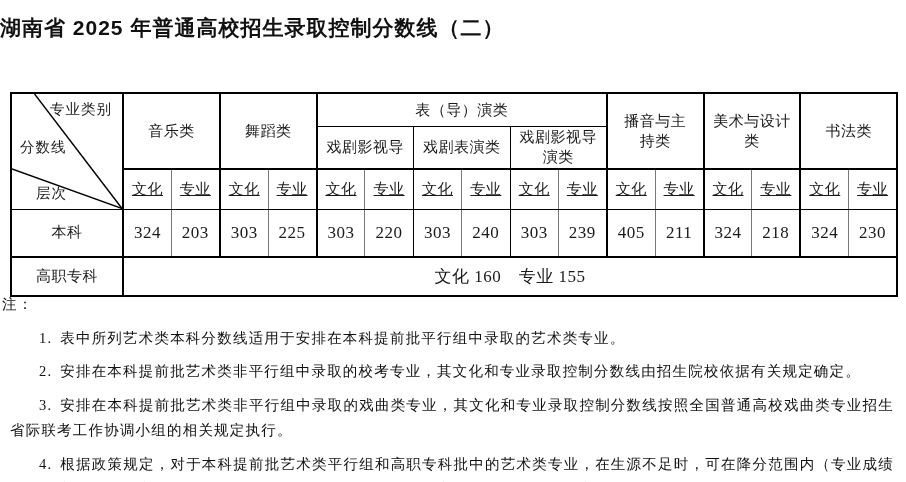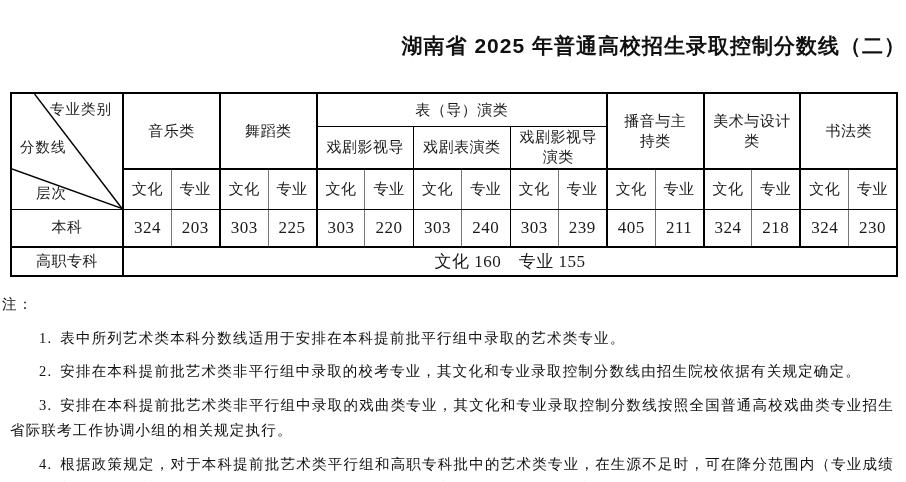--- a/index.html
+++ b/index.html
@@ -7,22 +7,22 @@
     background: #ffffff;
     width: 906px; height: 482px;
     overflow: hidden;
     font-family: "Liberation Serif", "DejaVu Serif", serif;
     color: #1a1a1a;
   }
   .page { position: relative; width: 906px; height: 482px; background:#fff; }
 
   
   .doc-title {
-    margin: 0; padding-top: 32px;
-    text-align: right;
+    margin: 0; padding-top: 14px;
+    text-align: left;
     font-family: "Liberation Sans", "DejaVu Sans", sans-serif;
     font-weight: 700;
     font-size: 21px;
     letter-spacing: 1px;
     color: #111;
   }
 
   
   table.score-table {
     position: absolute; left: 10px; top: 92px;
@@ -35,23 +35,23 @@
   .score-table th, .score-table td {
     border: 1px solid #000;
     text-align: center;
     vertical-align: middle;
     font-weight: normal;
     padding: 0;
     letter-spacing: 0.5px;
   }
   tr.r1 { height: 33px; }
   tr.r2 { height: 43px; }
-  tr.r3 { height: 40px; }
-  tr.r4 { height: 38px; }
-  tr.r5 { height: 29px; }
+  tr.r3 { height: 40px; text-decoration: underline; }
+  tr.r4 { height: 48px; }
+  tr.r5 { height: 39px; }
 
   .bl2 { border-left: 2px solid #000 !important; }
   .bt2 { border-top: 2px solid #000 !important; }
   .blg { border-left: 1px solid #777 !important; }
   .prg { border-right: 1px solid #777 !important; }
   .grp { white-space: pre-line; line-height: 1.35; }
 
   .score { font-size: 17px; letter-spacing: 0; margin-top: 8px; }
   .rowhead { font-size: 15px; }
   .merged-val { font-size: 17px; letter-spacing: 1px; margin-top: 24px; }

